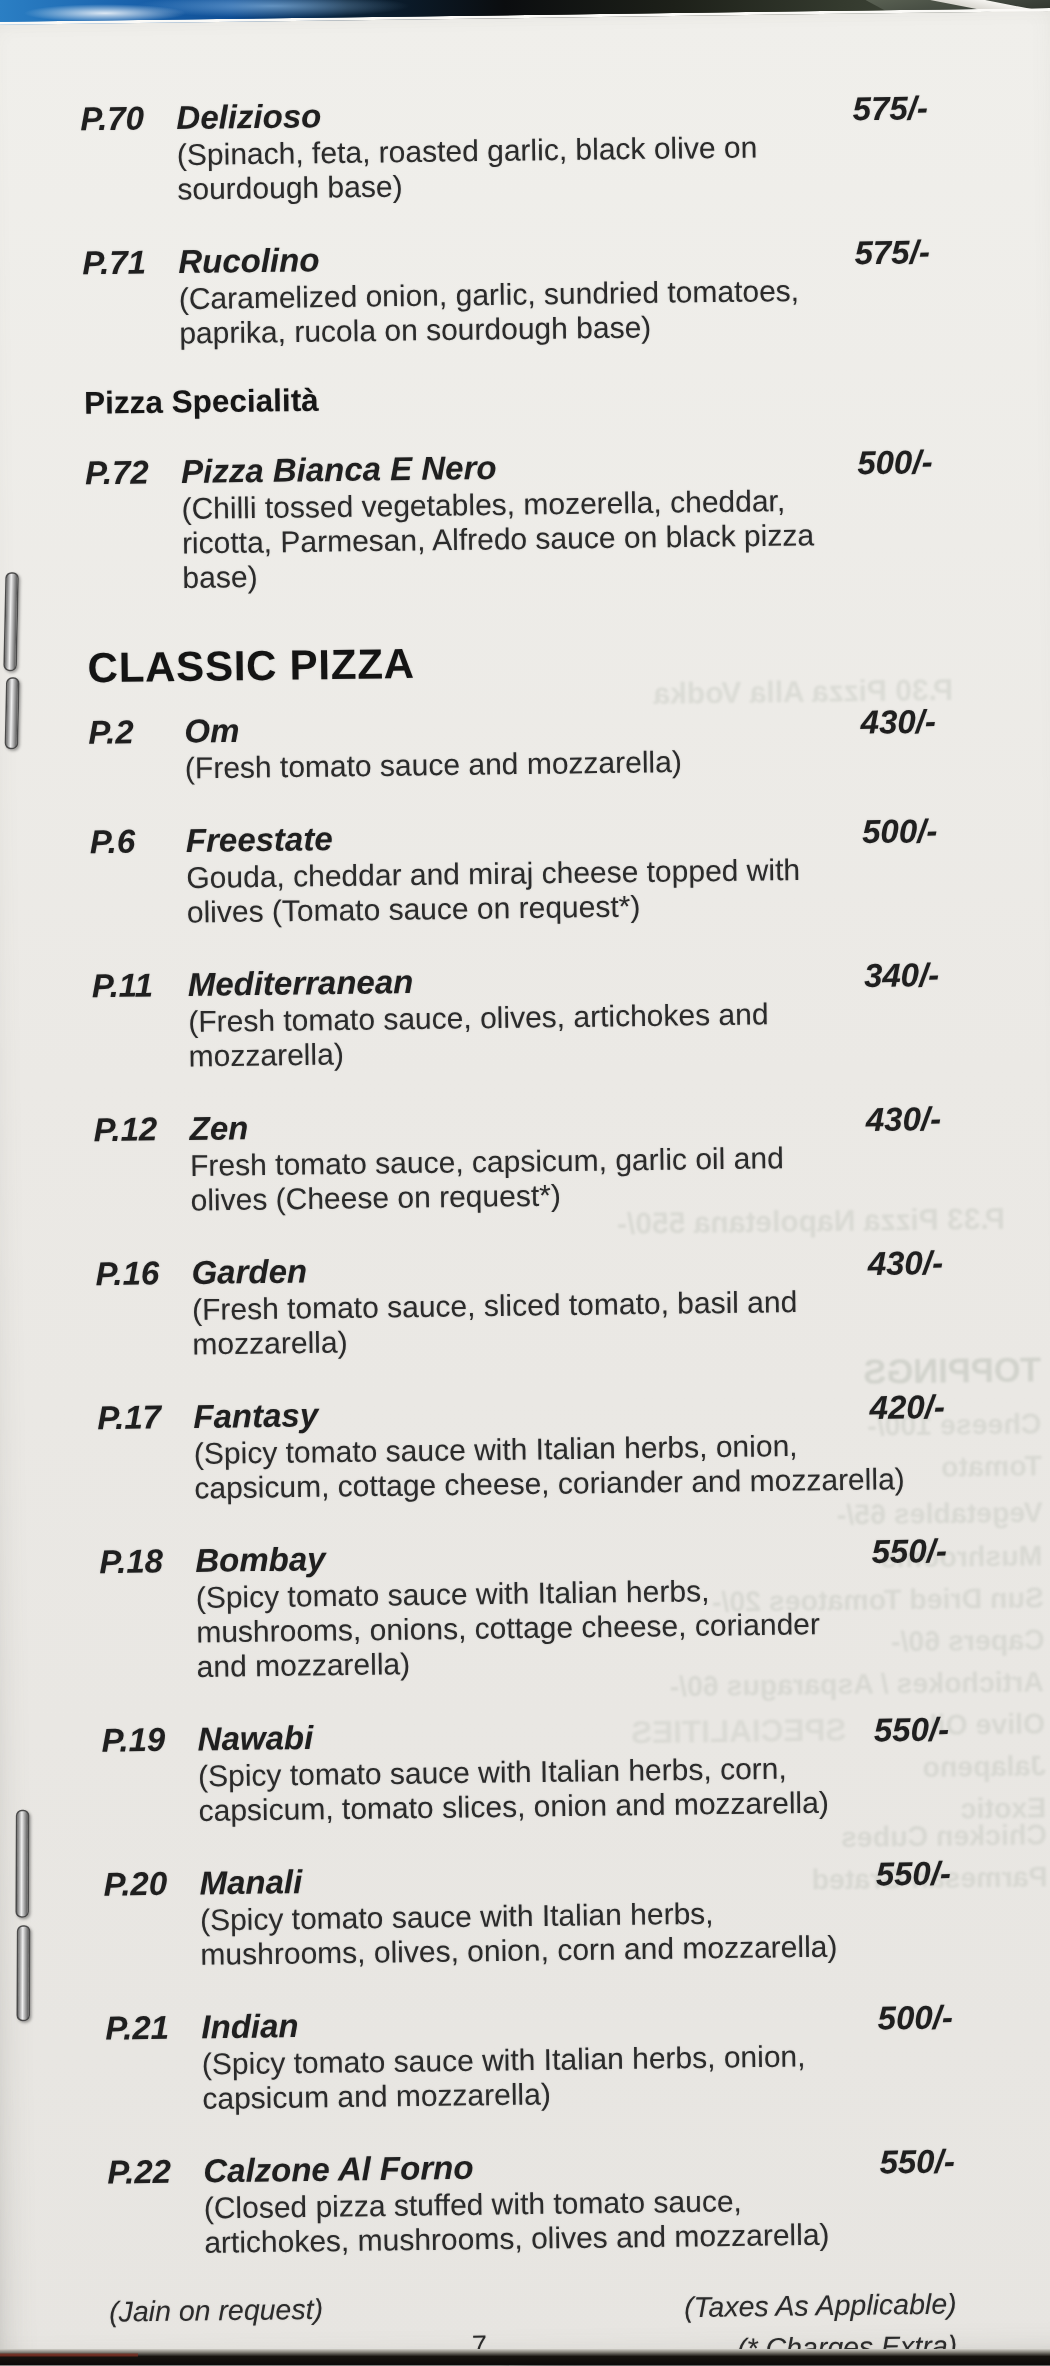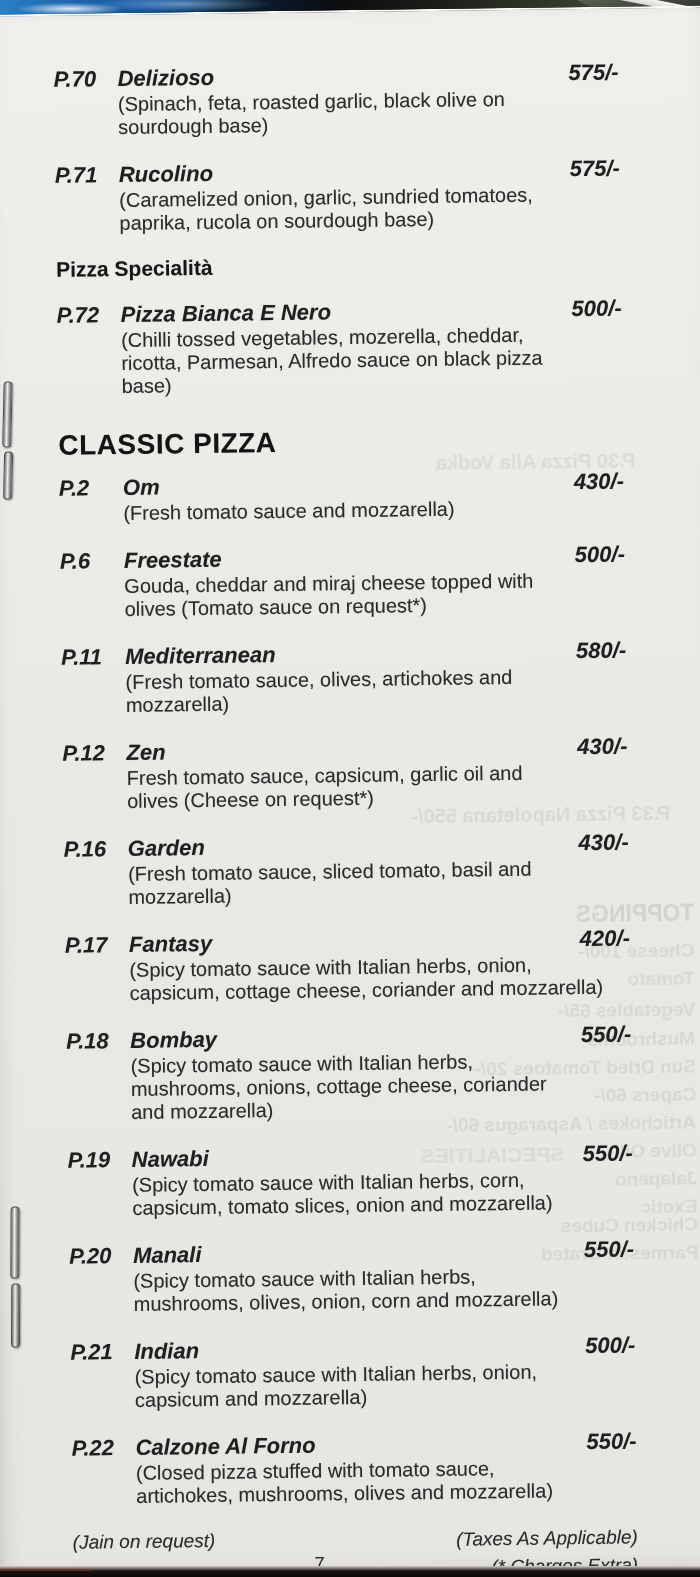--- a/index.html
+++ b/index.html
@@ -198,21 +198,21 @@
           <span class="pr">500/-</span>
         </div>
         <div class="desc">Gouda, cheddar and miraj cheese topped with
 olives (Tomato sauce on request*)</div>
       </div>
 
       <div class="mi">
         <div class="head">
           <span class="code">P.11</span>
           <span class="nm">Mediterranean</span>
-          <span class="pr">580/-</span>
+          <span class="pr">340/-</span>
         </div>
         <div class="desc">(Fresh tomato sauce, olives, artichokes and
 mozzarella)</div>
       </div>
 
       <div class="mi">
         <div class="head">
           <span class="code">P.12</span>
           <span class="nm">Zen</span>
           <span class="pr">430/-</span>

